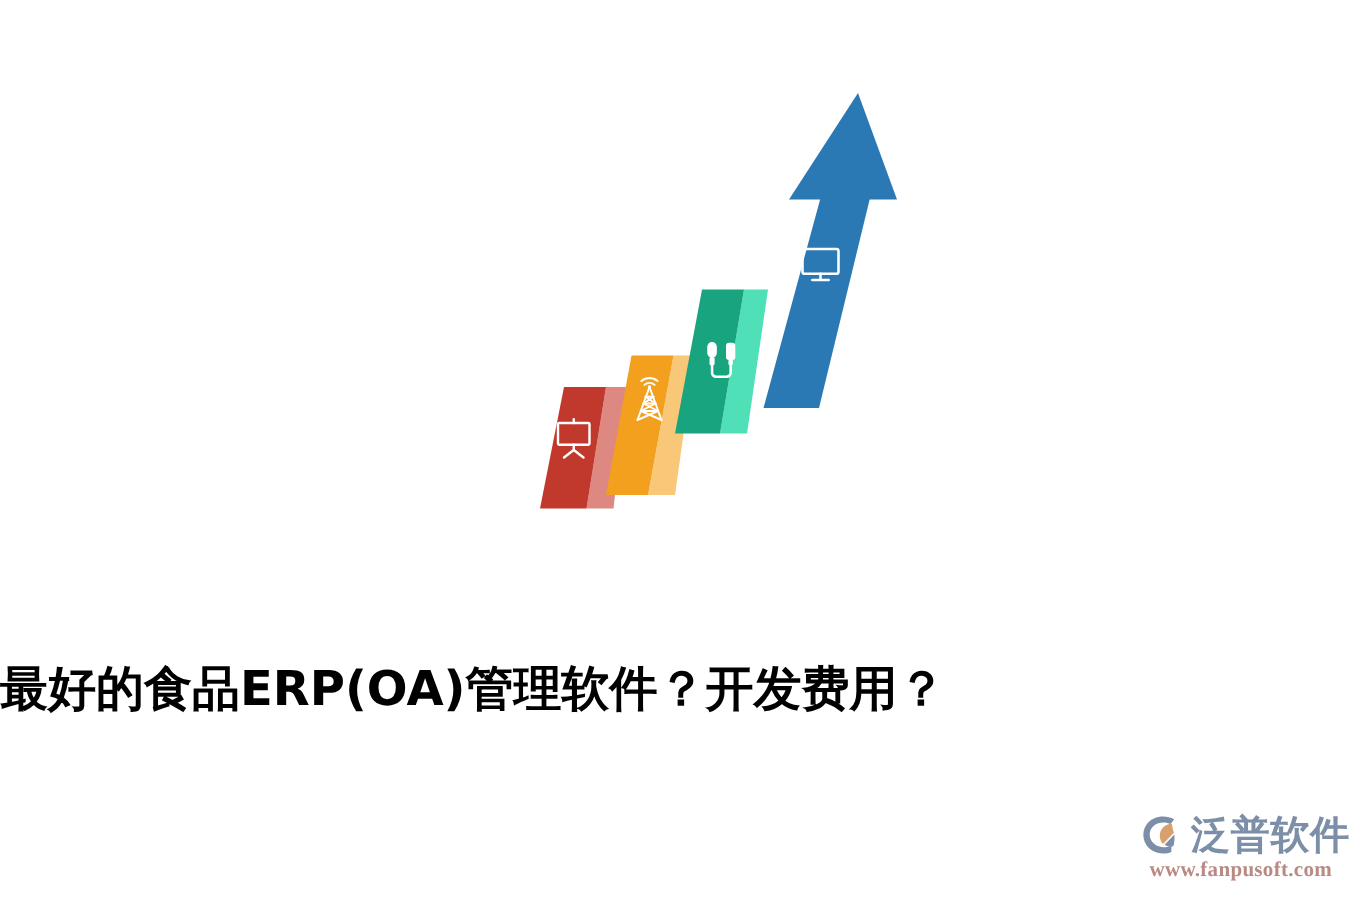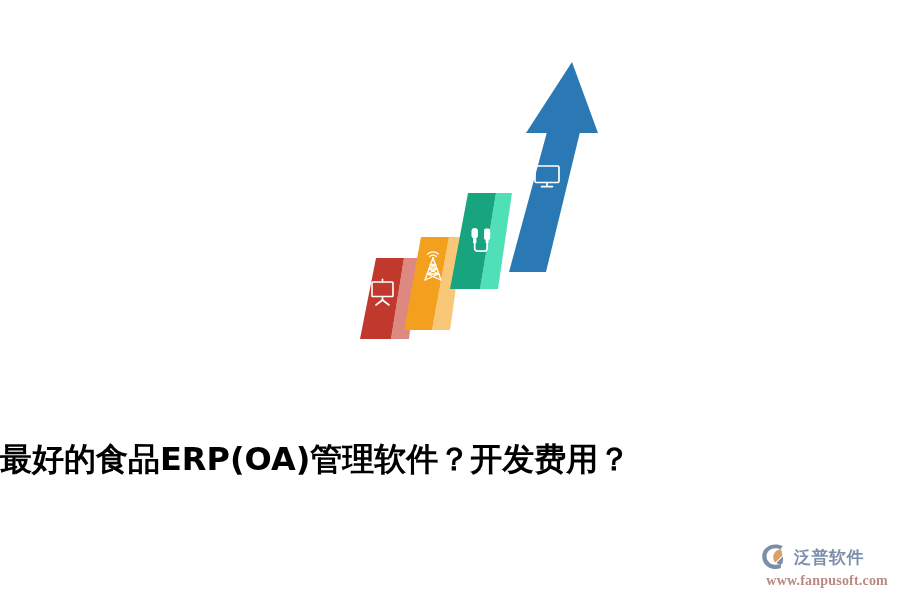--- a/index.html
+++ b/index.html
@@ -56,21 +56,21 @@
     display:flex;
     align-items:center;
     gap:4px;
   }
   #logo .logo-mark {
     width:30px; height:30px;
     flex:0 0 auto;
   }
   #logo .logo-word {
     font-family:"DejaVu Sans","Liberation Sans", sans-serif;
-    font-size:17px;
+    font-size:26px;
     font-weight:bold;
     color:#7d8fa8;
     letter-spacing:0.5px;
     line-height:30px;
     white-space:nowrap;
   }
   #logo .logo-url {
     position:absolute;
     left:1px;
     top:33px;

